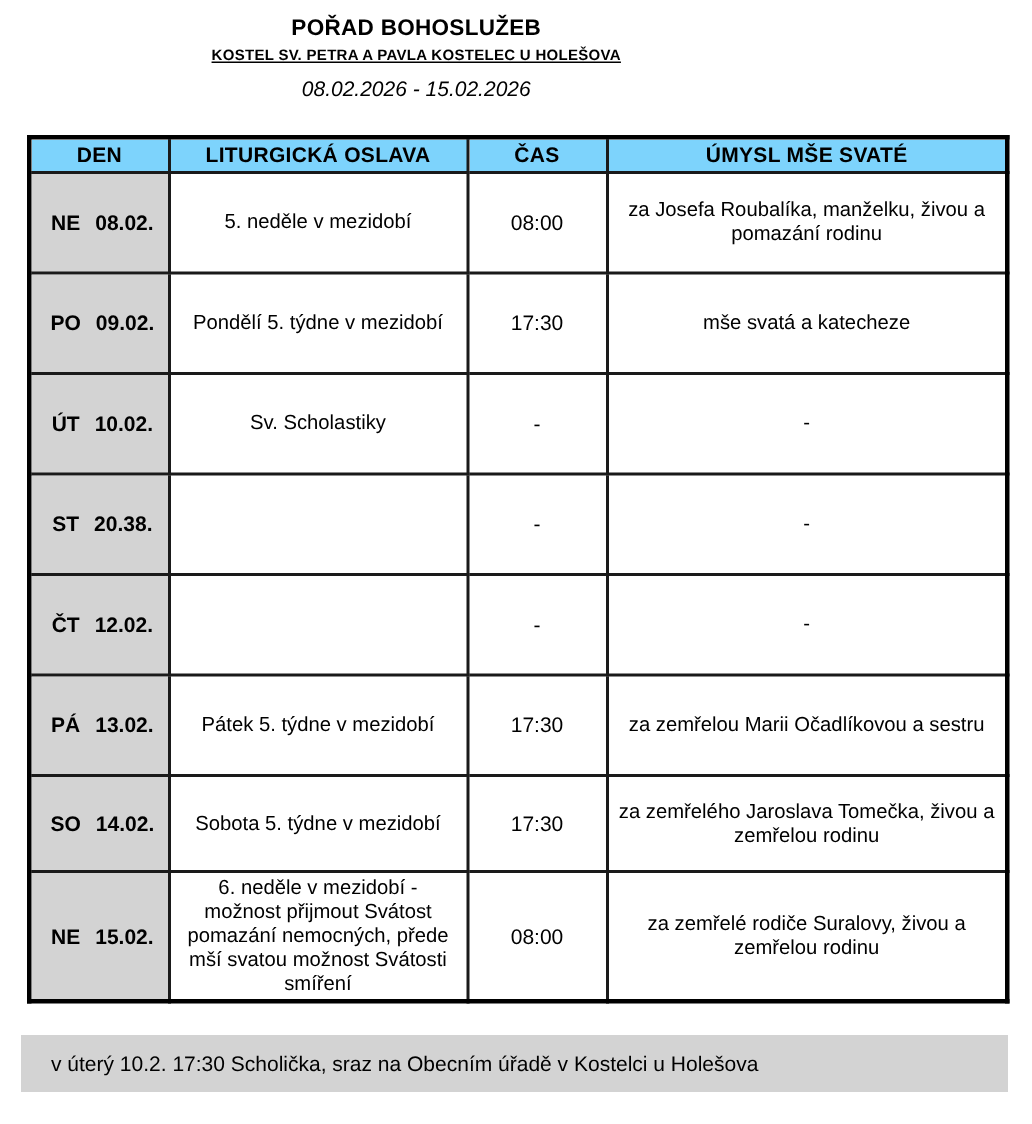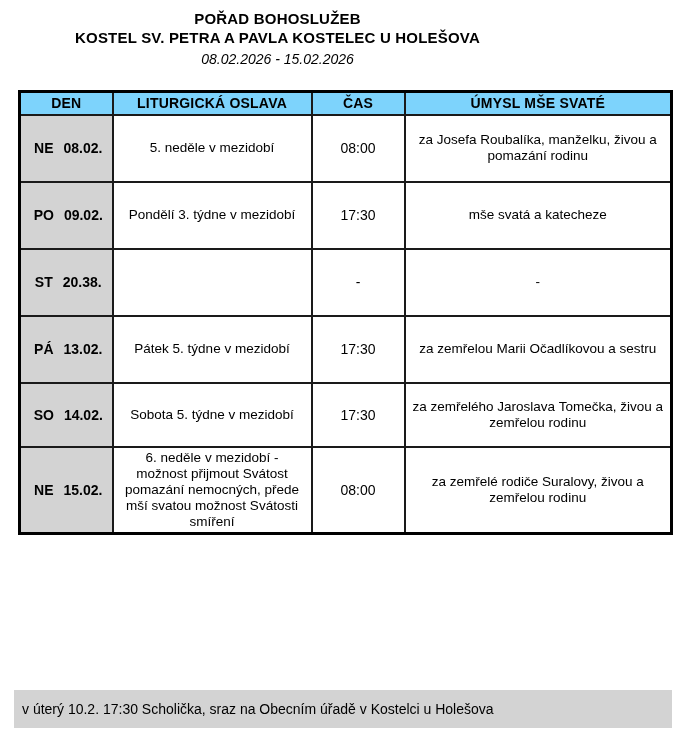--- a/index.html
+++ b/index.html
@@ -15,24 +15,25 @@
 
   
   .doc-header { text-align: center; padding-top: 9px; }
   .doc-title {
     font-size: 15px;
     font-weight: bold;
     line-height: 19px;
     letter-spacing: 0.2px;
   }
   .doc-subtitle {
-    font-size: 15px;
+    font-size: 10px;
     font-weight: bold;
     line-height: 19px;
     letter-spacing: 0.2px;
+    text-decoration: underline;
   }
   .doc-daterange {
     font-size: 14px;
     font-weight: normal;
     line-height: 20px;
     margin-top: 2px;
     font-style: italic;
   }
 
   
@@ -93,21 +94,21 @@
   
   .footer-note {
     position: absolute;
     left: 14px;
     top: 690px;
     width: 658px;
     height: 38px;
     background: #d3d3d3;
     display: flex;
     align-items: center;
-    padding-left: 8px;
+    padding-left: 20px;
     font-size: 14px;
   }
 </style>
 </head>
 <body>
 
 <div class="page">
 
   <div class="doc-header">
     <div class="doc-title">POŘAD BOHOSLUŽEB</div>
@@ -142,38 +143,60 @@
         <td class="time-cell">08:00</td>
         <td class="intention-cell">za Josefa Roubalíka, manželku, živou a pomazání rodinu</td>
       </tr>
       <tr class="r-normal">
         <td class="day-cell">
           <span class="day-wrap">
               <span>PO</span>
               <span>09.02.</span>
             </span>
         </td>
-        <td class="celebration-cell">Pondělí 3. týdne v mezidobí</td>
+        <td class="celebration-cell">Pondělí 5. týdne v mezidobí</td>
         <td class="time-cell">17:30</td>
         <td class="intention-cell">mše svatá a katecheze</td>
+      </tr>
+      <tr class="r-normal">
+        <td class="day-cell">
+          <span class="day-wrap">
+              <span>ÚT</span>
+              <span>10.02.</span>
+            </span>
+        </td>
+        <td class="celebration-cell">Sv. Scholastiky</td>
+        <td class="time-cell">-</td>
+        <td class="intention-cell">-</td>
       </tr>
       <tr class="r-normal">
         <td class="day-cell">
           <span class="day-wrap">
               <span>ST</span>
               <span>20.38.</span>
             </span>
         </td>
         <td class="celebration-cell"></td>
         <td class="time-cell">-</td>
         <td class="intention-cell">-</td>
       </tr>
       <tr class="r-normal">
         <td class="day-cell">
           <span class="day-wrap">
+              <span>ČT</span>
+              <span>12.02.</span>
+            </span>
+        </td>
+        <td class="celebration-cell"></td>
+        <td class="time-cell">-</td>
+        <td class="intention-cell">-</td>
+      </tr>
+      <tr class="r-normal">
+        <td class="day-cell">
+          <span class="day-wrap">
               <span>PÁ</span>
               <span>13.02.</span>
             </span>
         </td>
         <td class="celebration-cell">Pátek 5. týdne v mezidobí</td>
         <td class="time-cell">17:30</td>
         <td class="intention-cell">za zemřelou Marii Očadlíkovou a sestru</td>
       </tr>
       <tr class="r-short">
         <td class="day-cell">

